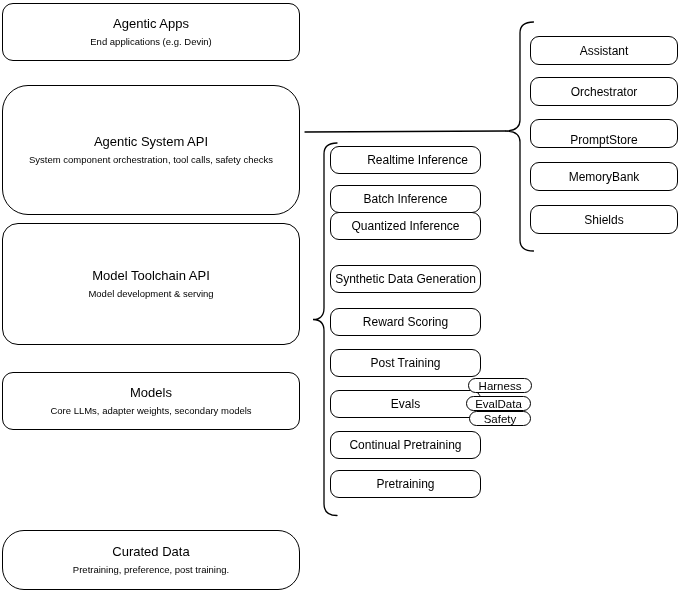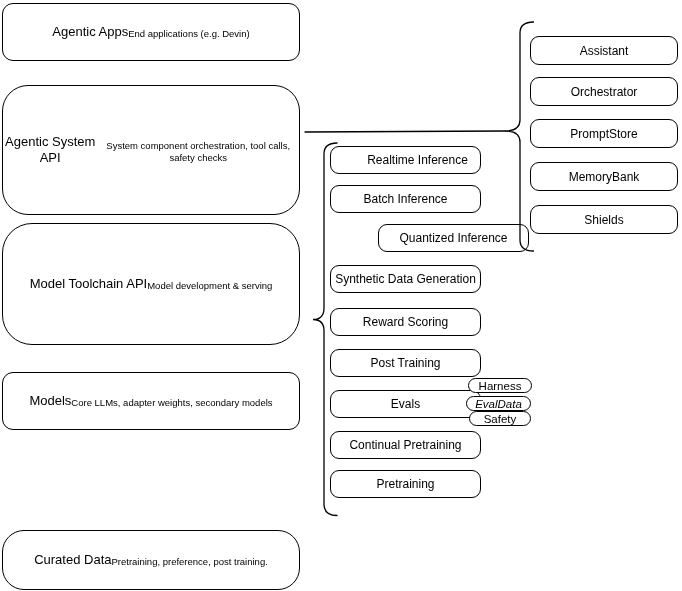--- a/index.html
+++ b/index.html
@@ -15,21 +15,21 @@
       color: #000000;
       font-family: "Liberation Sans", sans-serif;
       overflow: hidden;
     }
     .node {
       position: absolute;
       box-sizing: border-box;
       background: #ffffff;
       border: 1.3px solid #000000;
       display: flex;
-      flex-direction: row;
+      flex-direction: column;
       align-items: center;
       justify-content: center;
       text-align: center;
     }
     .left-node {
       left: 2px;
       width: 298px;
     }
     .left-node .title {
       font-size: 13px;
@@ -93,21 +93,21 @@
   <div class="node left-node" style="top:3px;height:58px;border-radius:11px;">
     <div class="title">Agentic Apps</div>
     <div class="subtitle">End applications (e.g. Devin)</div>
   </div>
 
   <div class="node left-node" style="top:85px;height:130px;border-radius:26px;">
     <div class="title">Agentic System API</div>
     <div class="subtitle">System component orchestration, tool calls, safety checks</div>
   </div>
 
-  <div class="node left-node" style="top:223px;height:122px;border-radius:30px;">
+  <div class="node left-node" style="top:223px;height:122px;border-radius:16px;">
     <div class="title">Model Toolchain API</div>
     <div class="subtitle">Model development &amp; serving</div>
   </div>
 
   <div class="node left-node" style="top:372px;height:58px;border-radius:11px;">
     <div class="title">Models</div>
     <div class="subtitle">Core LLMs, adapter weights, secondary models</div>
   </div>
 
 
@@ -115,21 +115,21 @@
     <div class="title">Curated Data</div>
     <div class="subtitle">Pretraining, preference, post training.</div>
   </div>
 
   <div class="node mid-node" style="top:146px;padding-left:24px;">
     <span>Realtime Inference</span>
   </div>
   <div class="node mid-node" style="top:185px;">
     <span>Batch Inference</span>
   </div>
-  <div class="node mid-node" style="top:224px;margin-left:48px;">
+  <div class="node mid-node" style="top:212px;">
     <span>Quantized Inference</span>
   </div>
   <div class="node mid-node" style="top:265px;">
     <span>Synthetic Data Generation</span>
   </div>
   <div class="node mid-node" style="top:308px;">
     <span>Reward Scoring</span>
   </div>
   <div class="node mid-node" style="top:349px;">
     <span>Post Training</span>
@@ -140,34 +140,34 @@
   <div class="node mid-node" style="top:431px;">
     <span>Continual Pretraining</span>
   </div>
   <div class="node mid-node" style="top:470px;">
     <span>Pretraining</span>
   </div>
 
   <div class="pill" style="left:468px;top:378px;width:64px;height:15px;">
     <span>Harness</span>
   </div>
-  <div class="pill" style="left:466px;top:396px;width:65px;height:15px;font-style:italic;">
+  <div class="pill" style="left:466px;top:396px;width:65px;height:15px;">
     <span>EvalData</span>
   </div>
   <div class="pill" style="left:469px;top:411px;width:62px;height:15px;">
     <span>Safety</span>
   </div>
 
   <div class="node right-node" style="top:36px;">
     <span>Assistant</span>
   </div>
   <div class="node right-node" style="top:77px;">
     <span>Orchestrator</span>
   </div>
-  <div class="node right-node" style="top:119px;">
+  <div class="node right-node" style="top:119px;justify-content:flex-end;">
     <span>PromptStore</span>
   </div>
   <div class="node right-node" style="top:162px;">
     <span>MemoryBank</span>
   </div>
   <div class="node right-node" style="top:205px;">
     <span>Shields</span>
   </div>
 
 </div>

